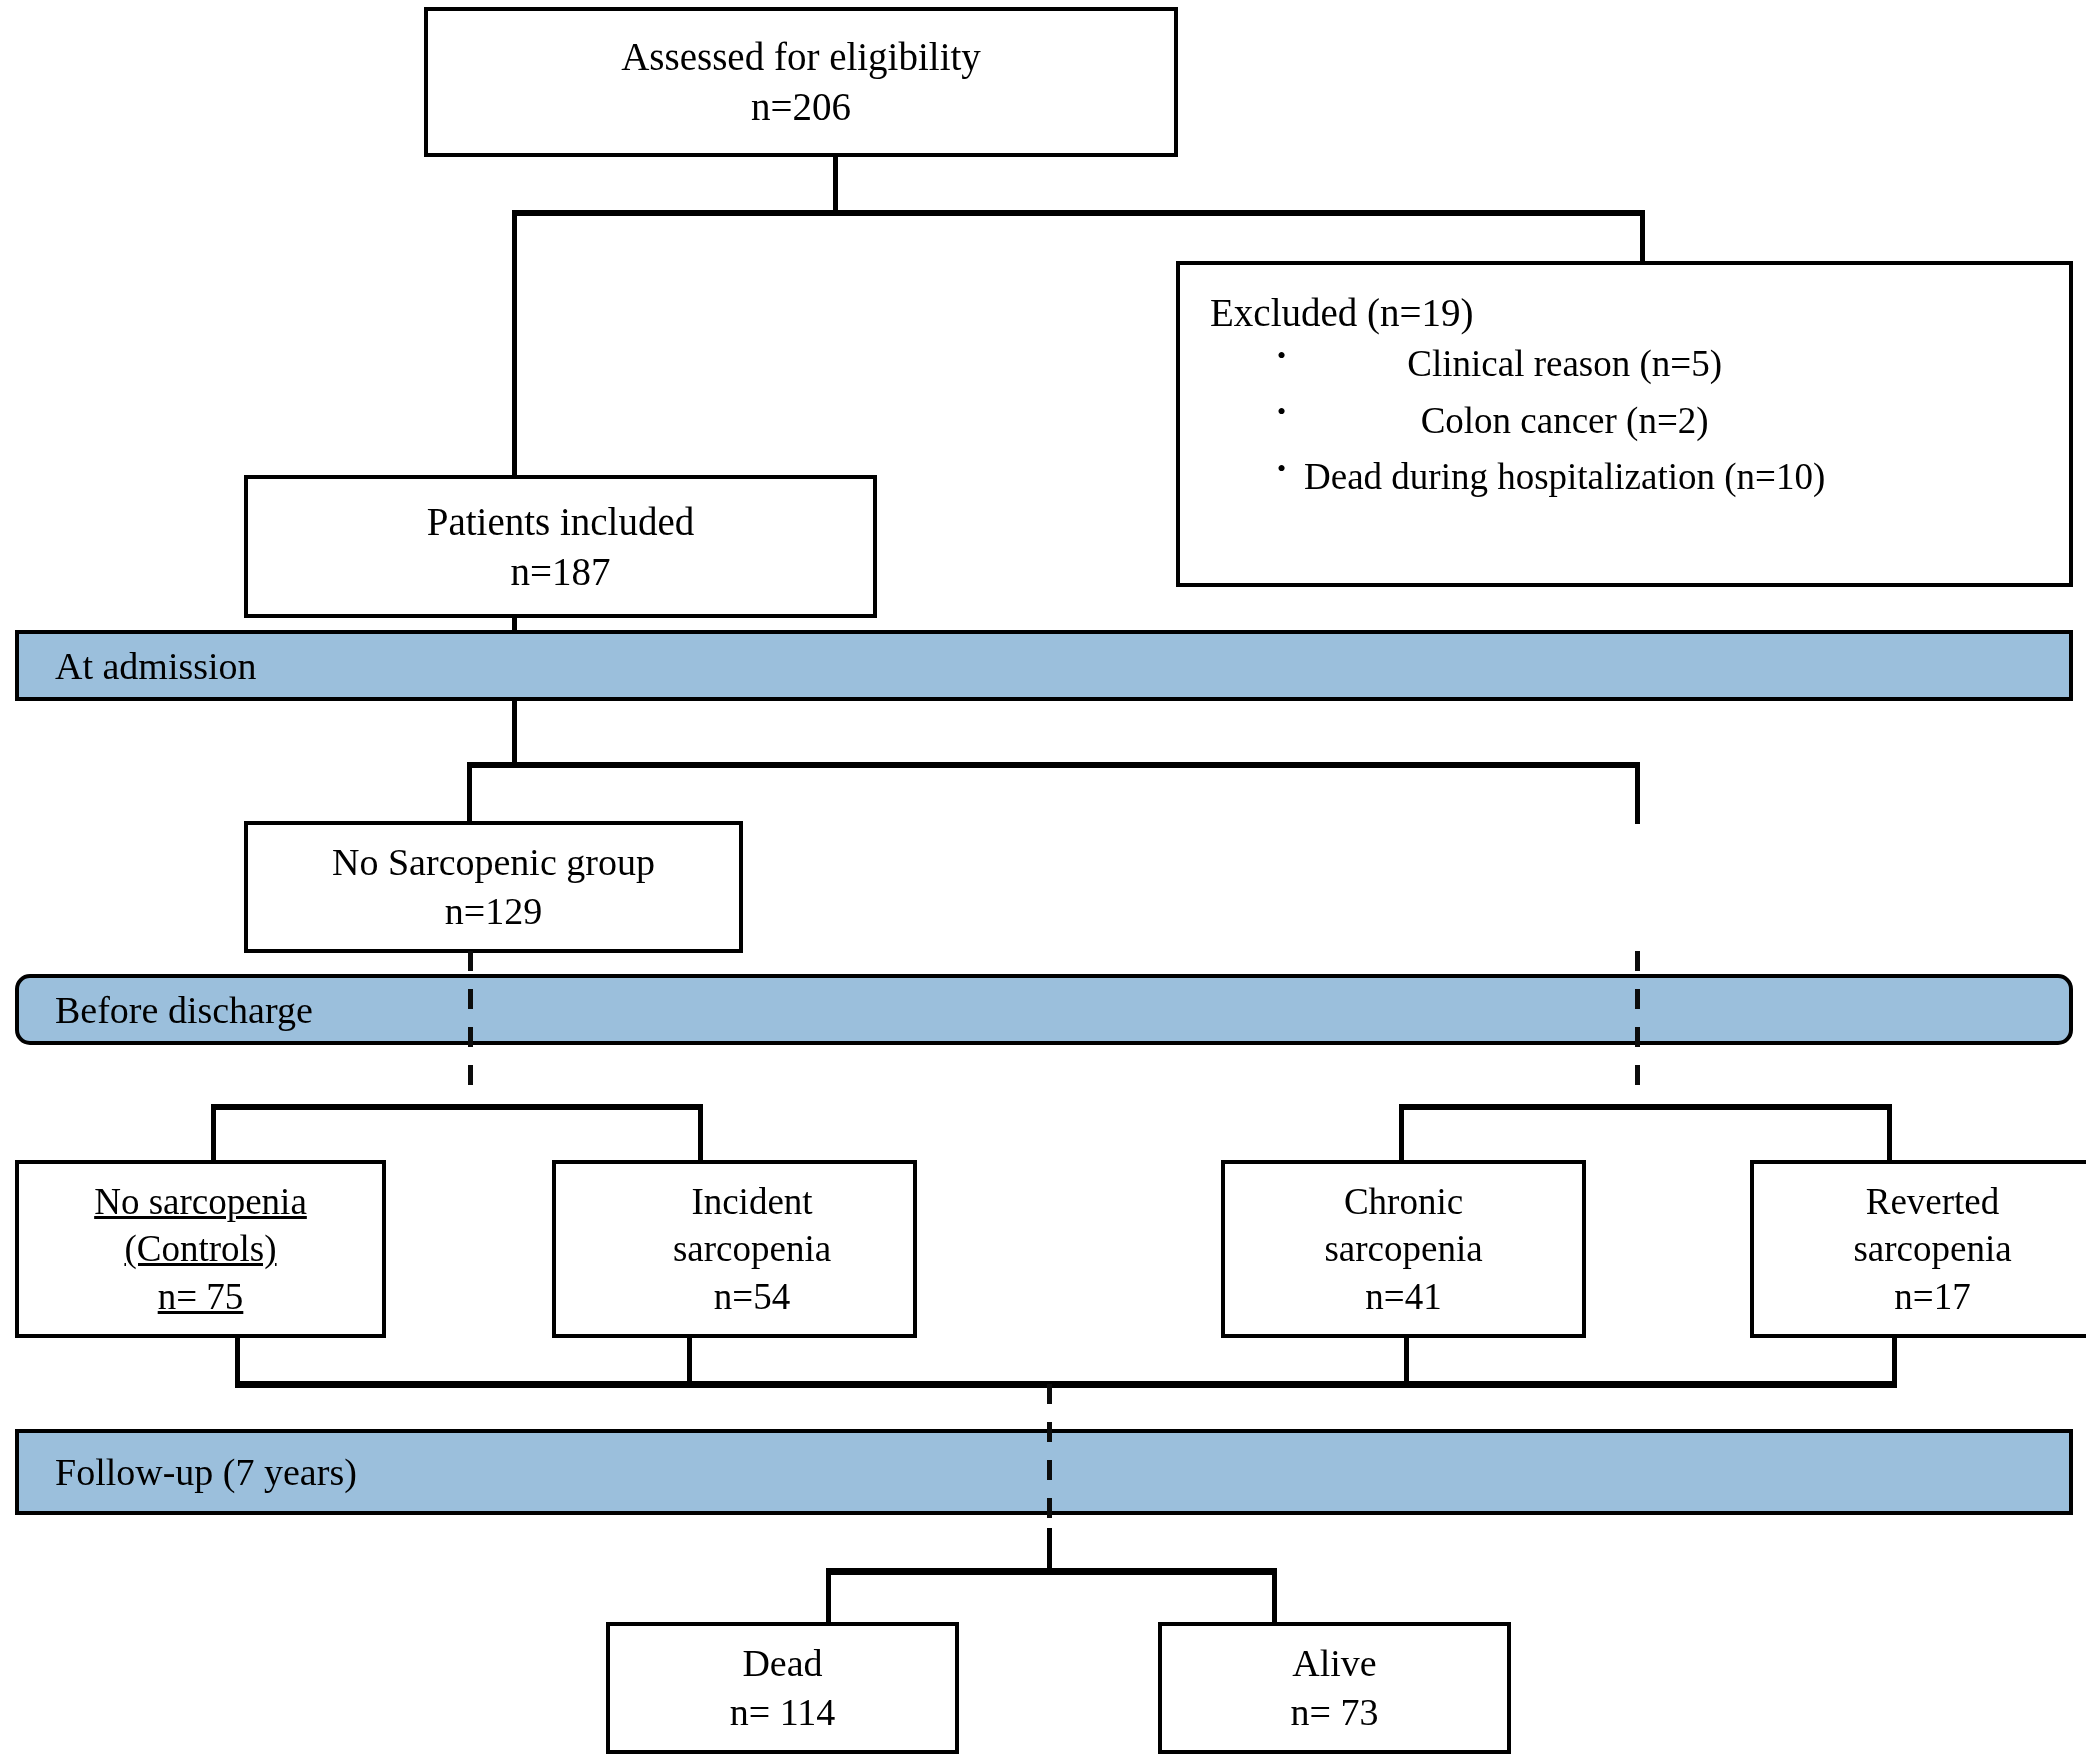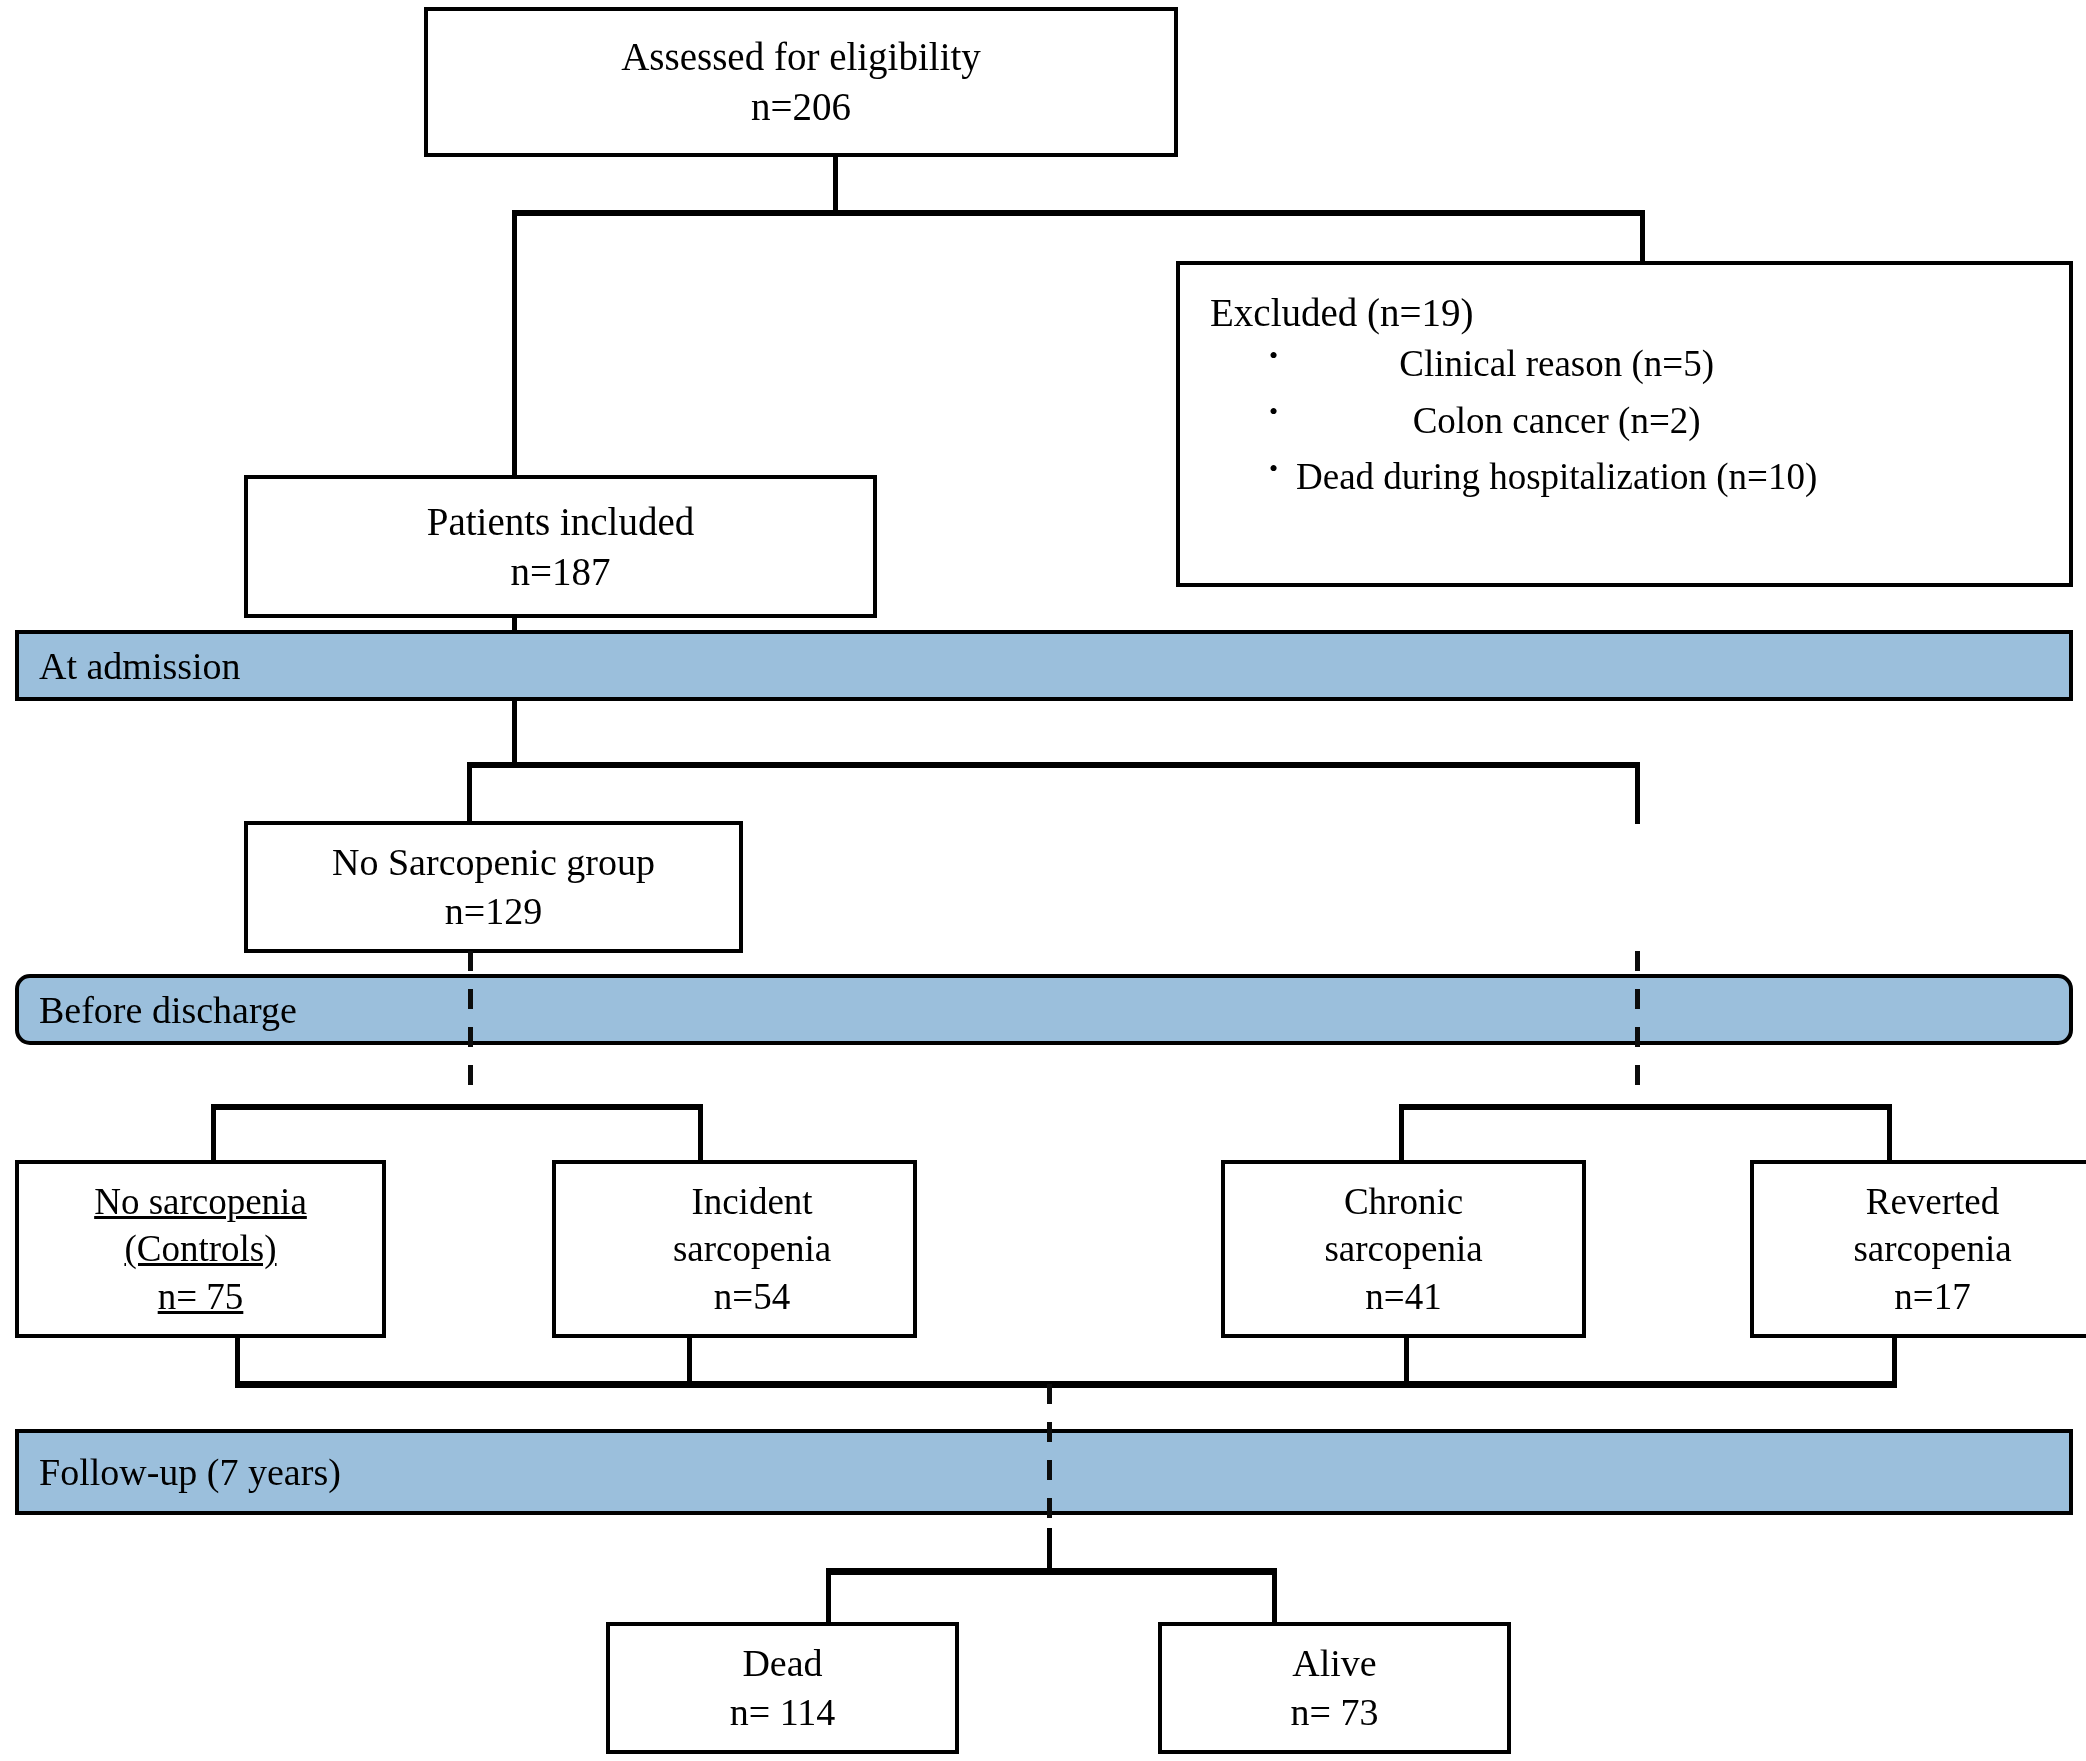--- a/index.html
+++ b/index.html
@@ -32,21 +32,21 @@
     position:absolute;
     box-sizing:border-box;
     background:#9bbfdc;
     border:4.2px solid #000000;
     display:flex;
     align-items:center;
     justify-content:flex-start;
     z-index:5;
   }
   .band .blabel{
-    padding-left:20px;
+    padding-left:36px;
     white-space:nowrap;
     line-height:1;
     text-align:center;
   }
   .conn{
     position:absolute;
     background:#000000;
     z-index:1;
   }
   .dashv{
@@ -68,21 +68,21 @@
     position:absolute;
     left:70px;
     top:77px;
     margin:0;
     padding:0 0 0 38px;
     list-style:none;
   }
   .exc-list li{
     position:relative;
     white-space:nowrap;
-    margin:0 0 13px 8px;
+    margin:0 0 13px 16px;
     line-height:1.18;
   }
   .exc-list li:before{
     content:"\2022";
     position:absolute;
     left:-27px;
     top:-1.2px;
     font-size:26px;
   }
   .t62{font-size:37px;}

